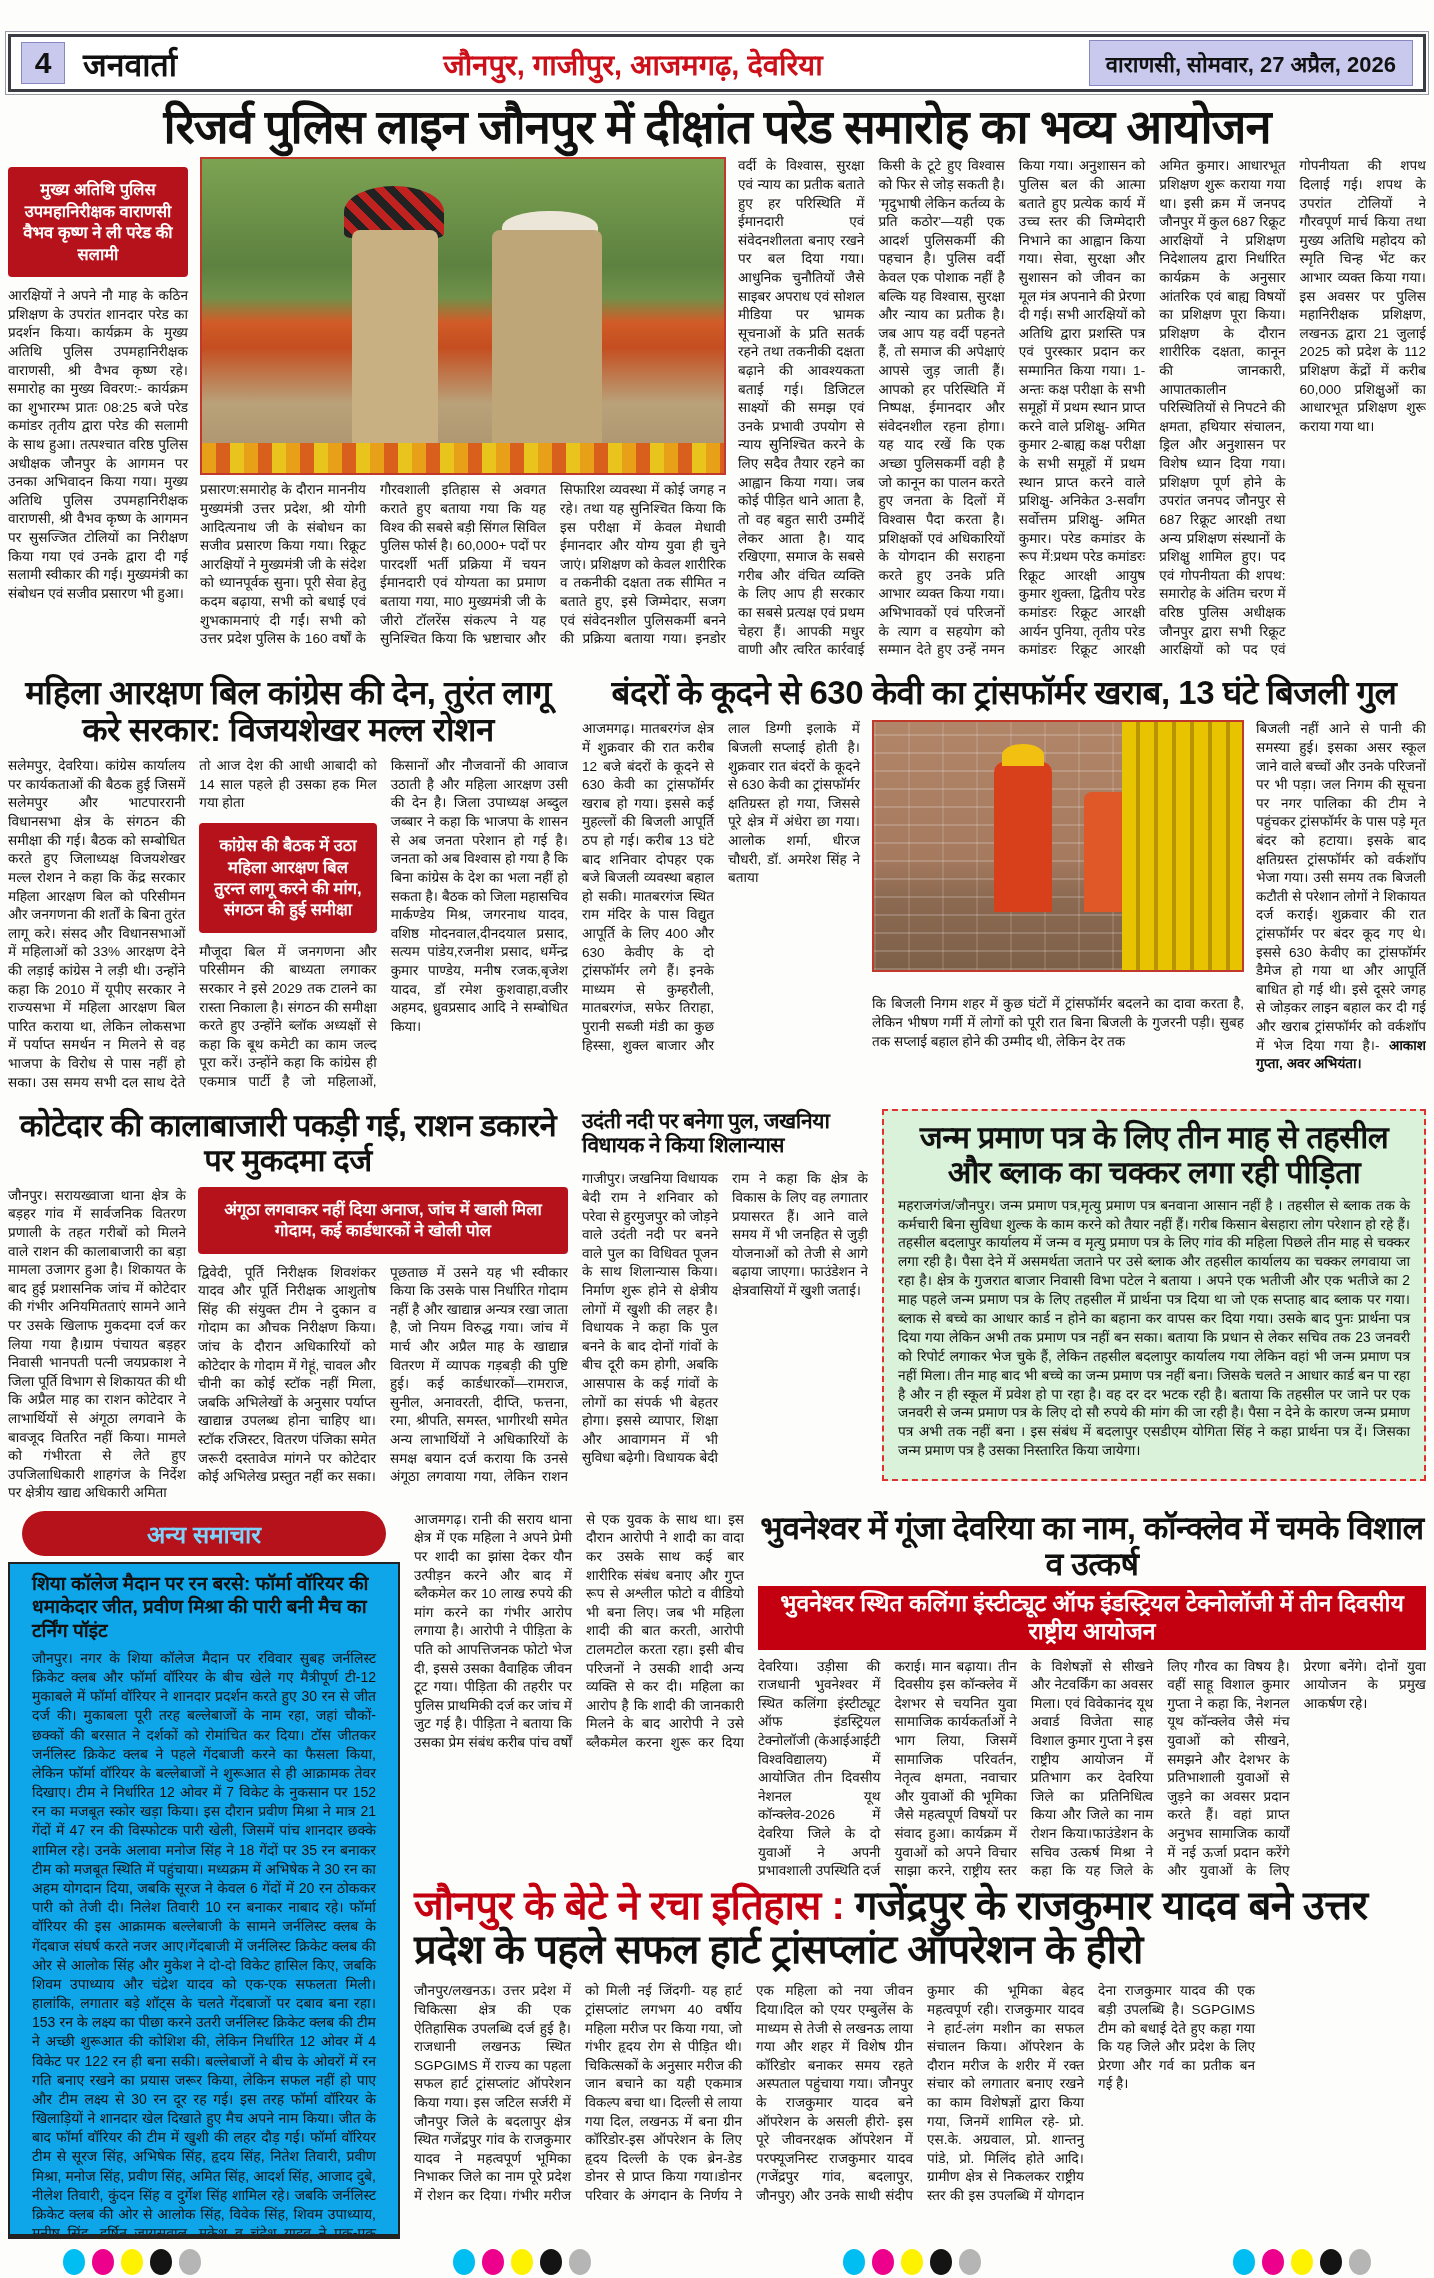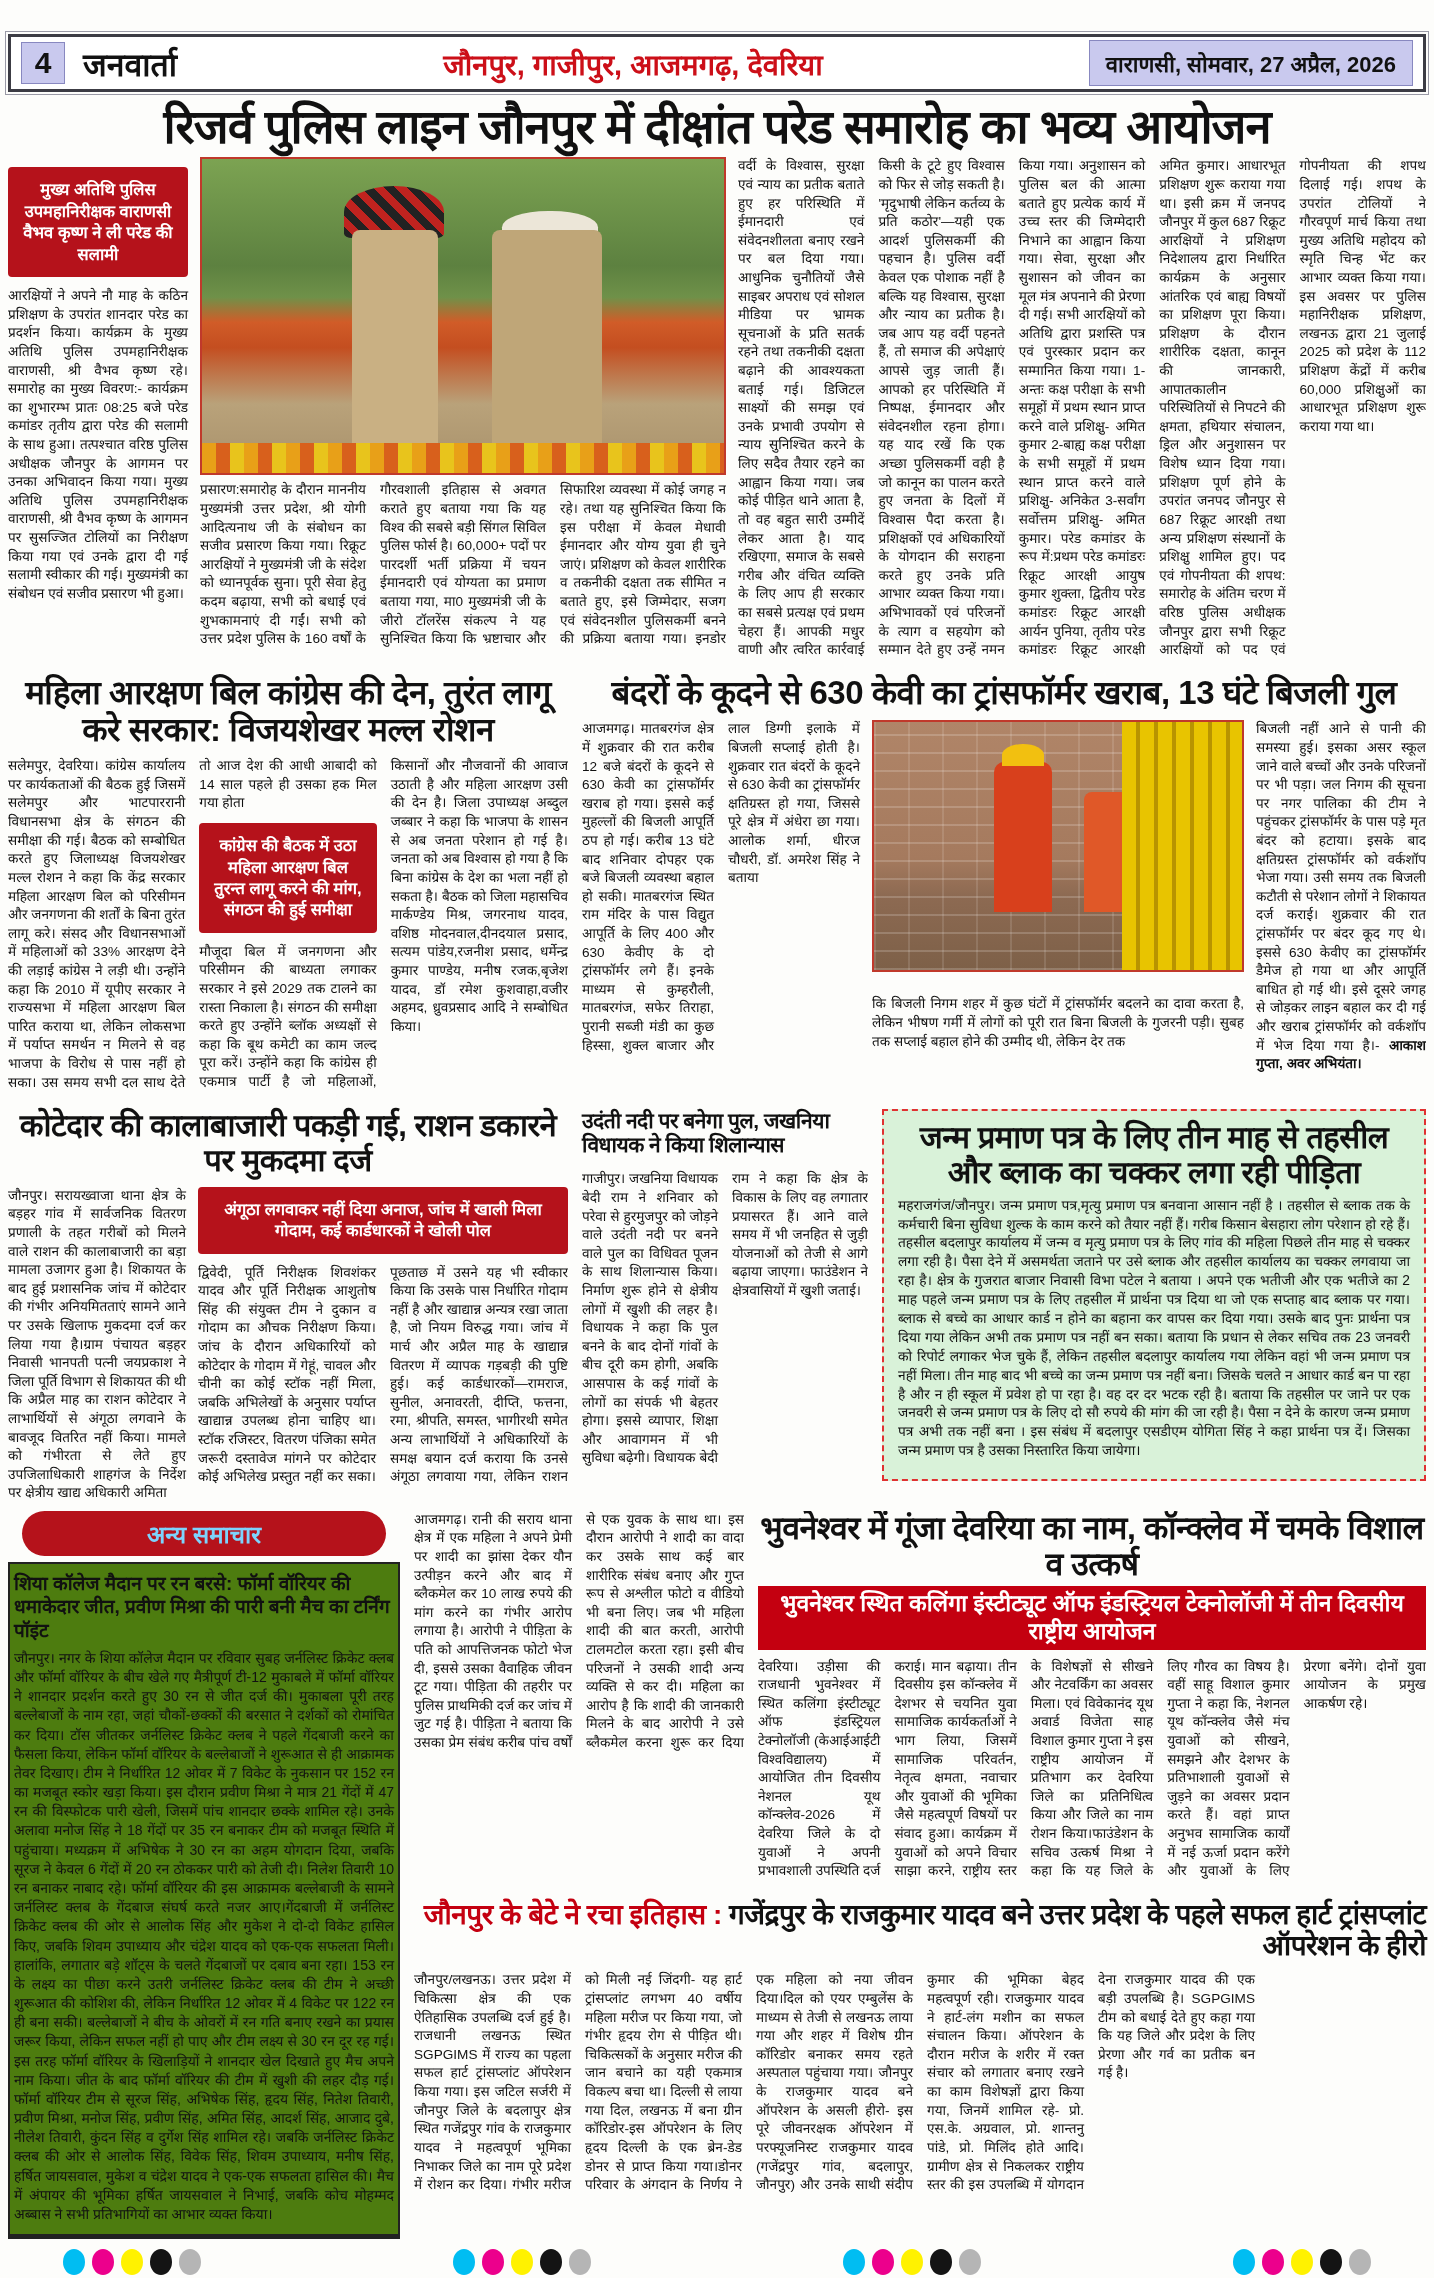--- a/index.html
+++ b/index.html
@@ -90,33 +90,33 @@
   .bridge-body { height:312px; overflow:hidden; }
   .greenbox { flex:1; background:#d9f2d9; border:2px dashed #e03131; padding:10px 14px; height:372px; overflow:hidden; }
   .greenbox h2 { font-size:31px; text-align:center; margin-bottom:6px; }
   .greenbox .body-txt { font-size:13.8px; }
 
   
   .bottom { display:flex; gap:14px; height:728px; }
   .bot-left { width:392px; flex:none; display:flex; flex-direction:column; }
   .pill { background:#b5121b; color:#7dd3fc; font-size:24px; font-weight:bold; text-align:center;
           border-radius:26px; padding:6px 10px; margin:0 14px 6px 14px; }
-  .sportsbox { flex:1; background:#4d7c0f; border:2.5px solid #222; border-bottom:5px solid #222;
-               padding:8px 4px; overflow:hidden; }
+  .sportsbox { flex:1; background:#0ea5e9; border:2.5px solid #222; border-bottom:5px solid #222;
+               padding:8px 22px; overflow:hidden; }
   .sportsbox h3 { font-size:19px; font-weight:bold; line-height:1.25; margin-bottom:6px; }
   .sportsbox .body-txt { font-size:14px; }
   .bot-right { flex:1; display:flex; flex-direction:column; }
   .row4a { display:flex; gap:14px; height:372px; overflow:hidden; }
   .art-blackmail { width:330px; flex:none; }
   .art-blackmail h2 { font-size:28px; text-align:center; margin-bottom:8px; }
   .blackmail-body { height:258px; overflow:hidden; }
   .art-bhuv { flex:1; }
   .art-bhuv h2 { font-size:32px; text-align:center; margin-bottom:4px; }
   .bhuv-body { height:238px; overflow:hidden; }
-  .art-heart h2 { font-size:28px; text-align:right; line-height:1.12; margin:16px 0 10px 0; }
+  .art-heart h2 { font-size:40px; text-align:left; line-height:1.12; margin:0 0 10px 0; }
   .heart-red { color:#c40010; }
   .heart-body { height:232px; overflow:hidden; }
 
   
   .regstrip { display:flex; justify-content:space-between; padding:10px 55px 0 55px; }
   .reggroup { display:flex; gap:7px; align-items:center; }
   .dot { width:22px; height:26px; border-radius:50%; }
 
   .bold { font-weight:bold; }
 </style>

